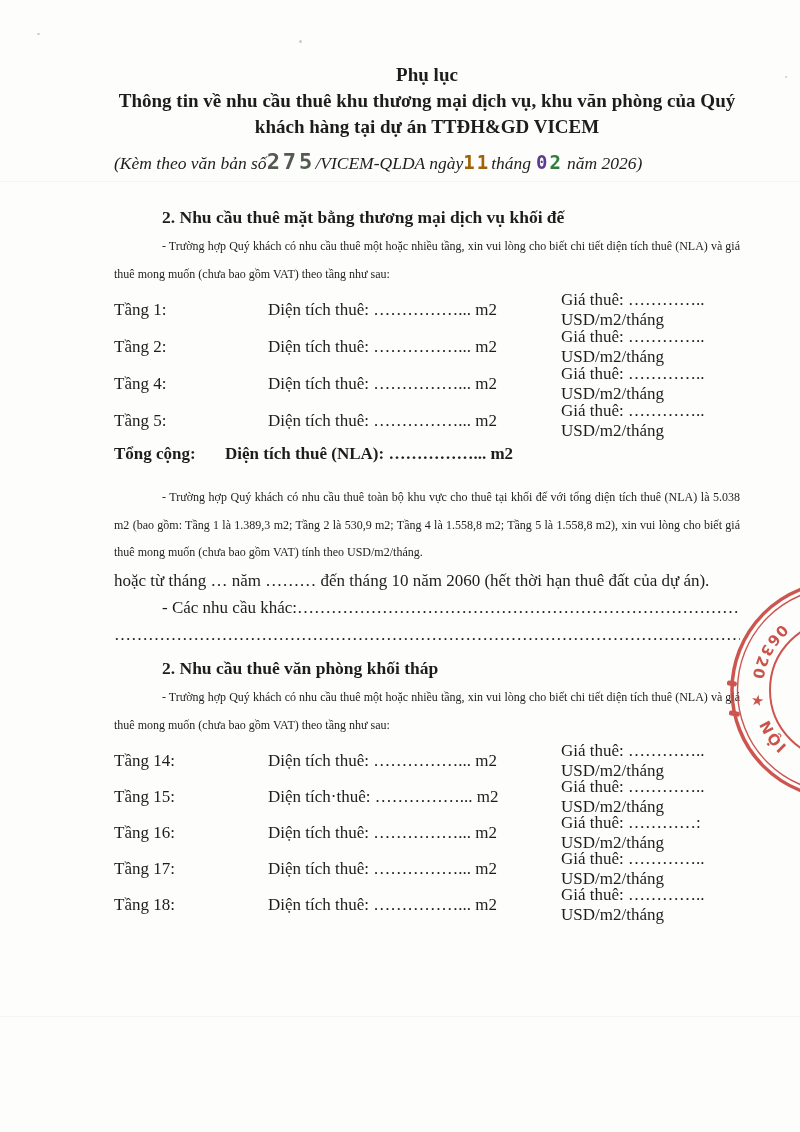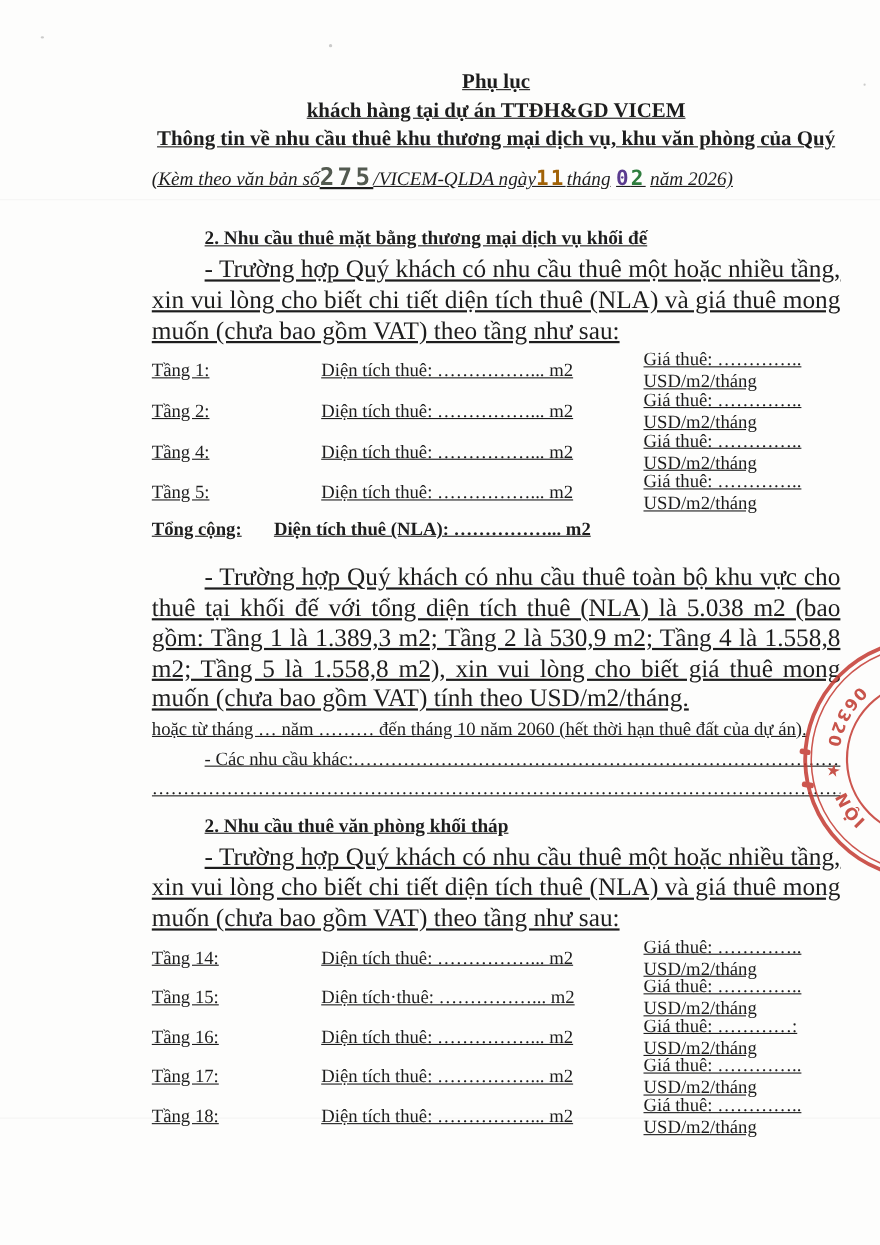--- a/index.html
+++ b/index.html
@@ -1,35 +1,35 @@
 <!DOCTYPE html>
 <html><head>
 <meta charset="utf-8">
 <style>
   html,body{margin:0;padding:0;background:#ffffff;}
   .page{position:relative;width:800px;height:1132px;background:#fdfdfc;overflow:hidden;
         font-family:"Liberation Serif",serif;color:#1d1d1d;}
-  .content{position:absolute;left:138px;top:0;width:626px;text-decoration:underline;}
+  .content{position:absolute;left:114px;top:0;width:626px;}
 
   .doc-title{margin-top:62px;text-align:center;font-weight:bold;font-size:19px;line-height:26px;}
   .doc-subtitle{text-align:center;font-weight:bold;font-size:19px;line-height:26px;}
 
   .ref-line{margin-top:10px;display:flex;align-items:baseline;
             font-style:italic;font-size:17.5px;line-height:24px;}
   .stamp-num{font-family:"DejaVu Sans Mono",monospace;font-style:normal;font-weight:bold;
              font-size:22px;letter-spacing:3px;}
   .stamp-day{font-family:"DejaVu Sans Mono",monospace;font-style:normal;font-weight:bold;
              font-size:19px;letter-spacing:2px;margin-right:1px;}
   .stamp-month{font-family:"DejaVu Sans Mono",monospace;font-style:normal;font-weight:bold;
              font-size:19px;letter-spacing:2px;margin-left:5px;margin-right:4px;}
   .date-group span{vertical-align:baseline;}
 
   .sec-heading{margin:30px 0 0 0;padding-left:48px;font-weight:bold;font-size:17.5px;line-height:24px;}
   .sec-heading.mt2{margin-top:8px;}
-  p.body{margin:3px 0 0 0;font-size:23px;line-height:28px;text-align:justify;text-indent:48px;}
+  p.body{margin:3px 0 0 0;font-size:12px;line-height:28px;text-align:justify;text-indent:48px;}
   p.body.tight{line-height:27.5px;margin-top:14px;}
 
   .t1{margin-top:2px;}
   .trow{display:grid;grid-template-columns:111px 250px 1fr;height:37px;align-items:center;font-size:17px;gap:43px;}
   .t2 .trow{height:36px;}
   .trow-total{display:grid;grid-template-columns:111px 1fr;height:32px;align-items:center;
               font-weight:bold;font-size:17px;}
 
   .line{font-size:17px;line-height:27px;margin:0;}
   .indent{padding-left:48px;}
@@ -48,22 +48,22 @@
 
   <div class="hairline" style="top:181px;"></div>
   <div class="hairline" style="top:1016px;"></div>
   <div class="speck" style="left:37px;top:33px;width:3px;height:2px;"></div>
   <div class="speck" style="left:299px;top:40px;width:3px;height:3px;"></div>
   <div class="speck" style="left:785px;top:76px;width:2px;height:2px;"></div>
 
   <div class="content">
 
     <div class="doc-title">Phụ lục</div>
+    <div class="doc-subtitle">Thông tin về nhu cầu thuê khu thương mại dịch vụ, khu văn phòng của Quý</div>
     <div class="doc-subtitle">khách hàng tại dự án TTĐH&amp;GD VICEM</div>
-    <div class="doc-subtitle">Thông tin về nhu cầu thuê khu thương mại dịch vụ, khu văn phòng của Quý</div>
 
     <div class="ref-line">
       <span>(Kèm theo văn bản số</span>
       <span class="stamp-num" style="color: rgb(83, 90, 80);">275</span>
       <span>/VICEM-QLDA ngày</span>
       <span class="date-group">
         <span class="stamp-day" style="color: #a16207; margin-top: 40px;">11</span><span>tháng</span><span class="stamp-month"><span style="color: rgb(91, 60, 143);">0</span><span style="color: rgb(47, 125, 62);">2</span></span>
       </span>
       <span>năm 2026)</span>
     </div>

